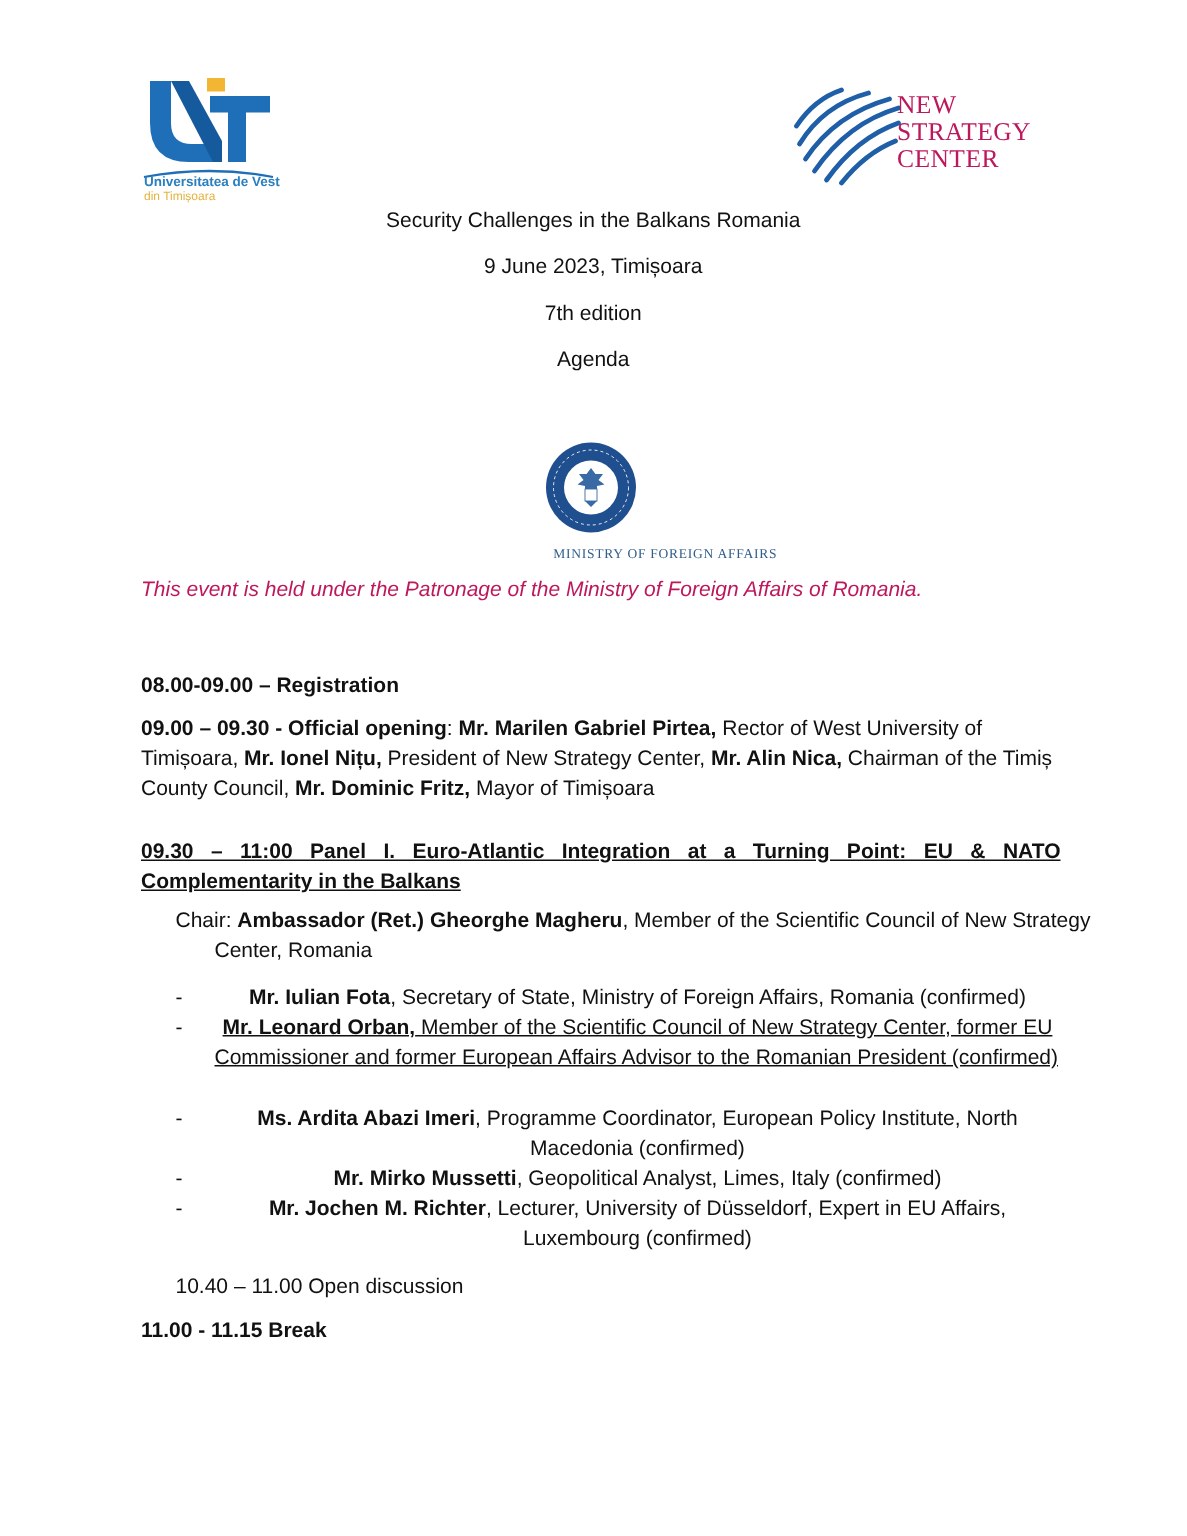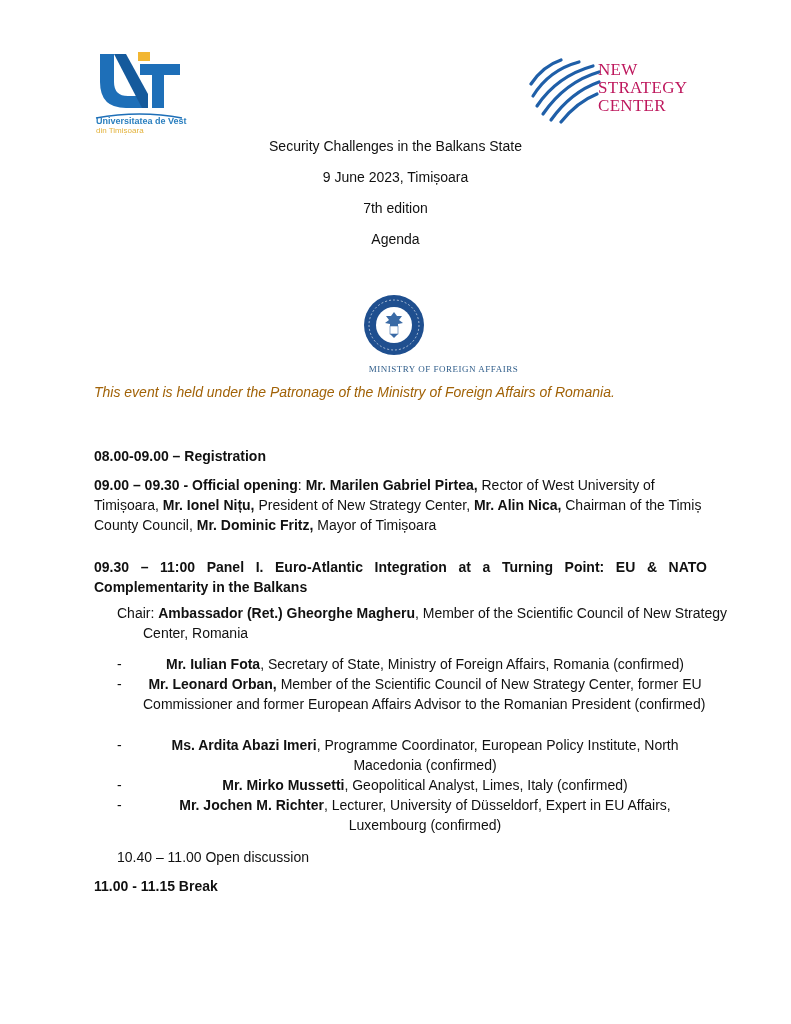--- a/index.html
+++ b/index.html
@@ -10,24 +10,24 @@
   .uvt-name { left: 96px; top: 116px; font-size: 9px; color: #2a7fbf; font-weight: bold; white-space: nowrap; }
   .uvt-city { left: 96px; top: 126px; font-size: 8px; color: #e3b23c; white-space: nowrap; }
   .nsc-logo { left: 527px; top: 58px; width: 80px; height: 66px; }
   .nsc-text { left: 598px; top: 61px; font-family: "Liberation Serif", serif; font-size: 17px;
               line-height: 18px; color: #be185d; letter-spacing: 0.3px; }
   .nsc-text div { white-space: nowrap; }
   .center-line { left: 0; width: 791px; text-align: center; font-size: 14px; color: #111; }
   .gov-seal { left: 363px; top: 294px; width: 62px; height: 62px; }
   .mfa-caption { left: 0; width: 791px; top: 364px; text-align: center;
                  font-family: "Liberation Serif", serif; font-size: 9px; color: #2f5d8a; letter-spacing: 0.5px; padding-left: 48px; }
-  .patronage { left: 94px; top: 384px; font-size: 14px; font-style: italic; color: #a16207; white-space: nowrap; }
+  .patronage { left: 94px; top: 384px; font-size: 14px; font-style: italic; color: #be185d; white-space: nowrap; }
   .agenda-line { left: 94px; font-size: 14px; line-height: 20px; width: 610px; }
   .bold { font-weight: bold; }
-  .just { text-align: justify; text-align-last: left; }
+  .just { text-align: justify; text-align-last: left; text-decoration: underline; }
   .indent-block { left: 117px; width: 590px; font-size: 14px; line-height: 20px; }
   .hang { padding-left: 26px; text-indent: -26px; }
   .speaker { position: absolute; left: 117px; width: 590px; font-size: 14px; line-height: 20px; }
   .speaker .dash { position: absolute; left: 0; top: 0; }
   .speaker .body { margin-left: 26px; text-align: center; }
 </style>
 </head>
 <body>
 
 <svg class="abs uvt-logo" viewBox="0 0 90 96">
@@ -50,21 +50,21 @@
     <path d="M24 62 q20 -28 48 -38"></path>
     <path d="M34 64 q16 -20 36 -28"></path>
   </g>
 </svg>
 <div class="abs nsc-text">
   <div>NEW</div>
   <div>STRATEGY</div>
   <div>CENTER</div>
 </div>
 
-<div class="abs center-line" style="top:138px;">Security Challenges in the Balkans State</div>
+<div class="abs center-line" style="top:138px;">Security Challenges in the Balkans Romania</div>
 <div class="abs center-line" style="top:169px;">9 June 2023, Timișoara</div>
 <div class="abs center-line" style="top:200px;">7th edition</div>
 <div class="abs center-line" style="top:231px;">Agenda</div>
 
 <svg class="abs gov-seal" viewBox="0 0 62 62">
   <circle cx="31" cy="31" r="30" fill="#1f4f8f"></circle>
   <circle cx="31" cy="31" r="18" fill="#ffffff"></circle>
   <circle cx="31" cy="31" r="25" fill="none" stroke="#ffffff" stroke-width="0.6" stroke-dasharray="2 2"></circle>
   <path d="M31 18 l3 4 h5 l-3 4 l4 3 l-5 1 v10 l-4 4 l-4 -4 v-10 l-5 -1 l4 -3 l-3 -4 h5 z" fill="#3a6aa5"></path>
   <rect x="27" y="32" width="8" height="8" fill="#ffffff" stroke="#3a6aa5" stroke-width="0.6"></rect>

